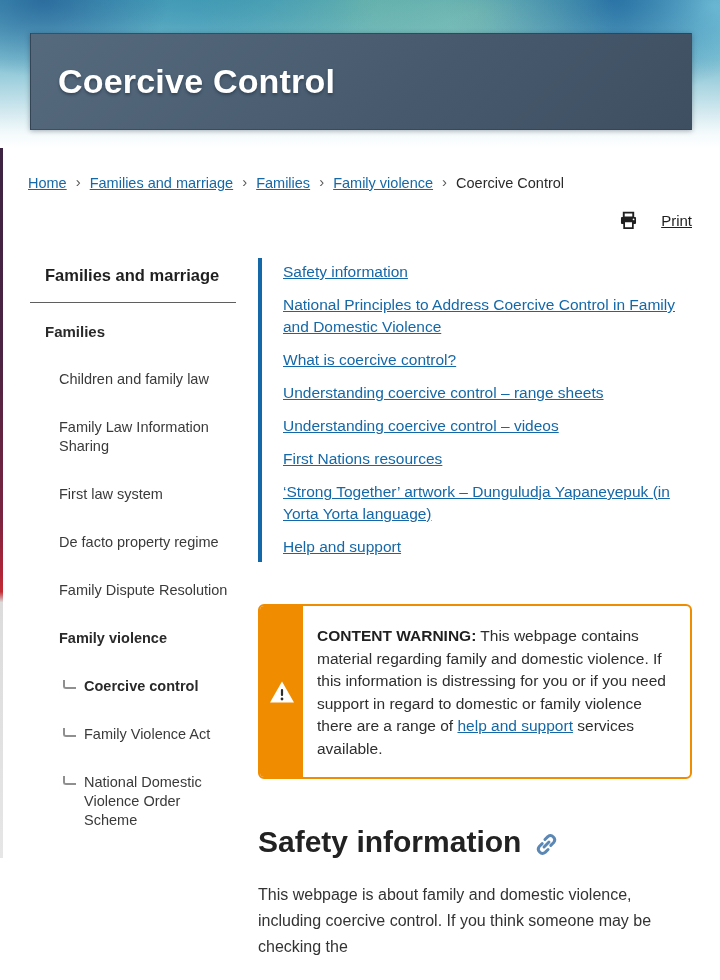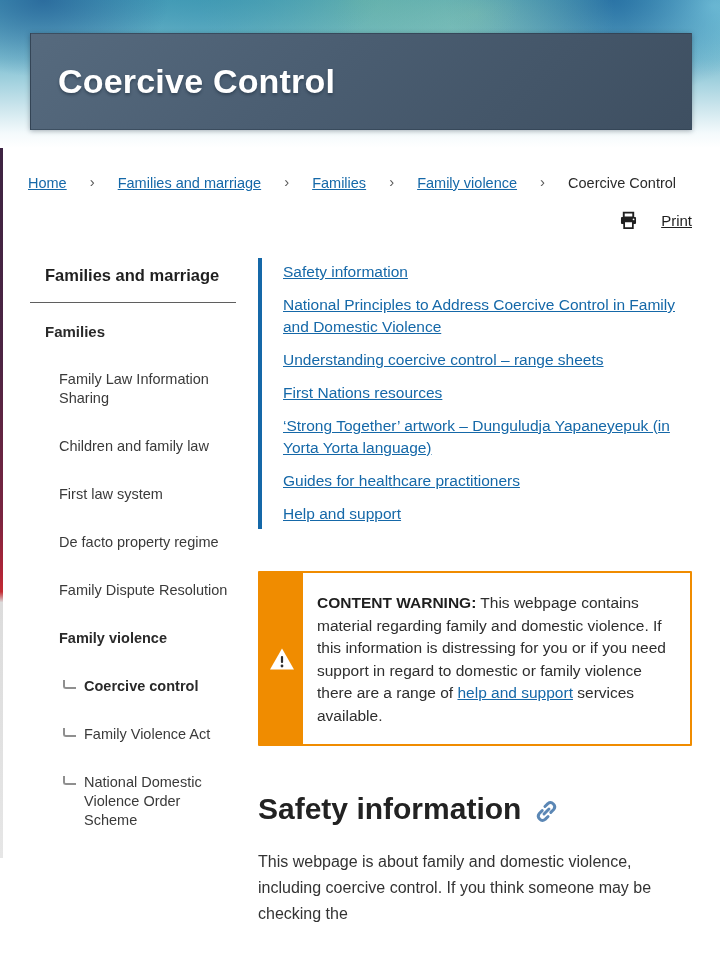--- a/index.html
+++ b/index.html
@@ -52,21 +52,21 @@
     background: linear-gradient(180deg,
       #3d2342 0%, #4d2443 30%, #7a2440 52%, #b02437 60%,
       #c32b33 62.5%, #dcdcdc 64%, #e6e6e6 100%);
   }
 
   
   .breadcrumb {
     margin: 26px 28px 0 28px;
     display: flex;
     align-items: center;
-    gap: 23px;
+    gap: 9px;
     font-size: 14.5px;
     white-space: nowrap;
   }
   .breadcrumb a {
     color: #1568a8;
     text-decoration: underline;
     cursor: pointer;
   }
   .breadcrumb .crumb-sep {
     color: #5a5a5a;
@@ -154,21 +154,21 @@
     line-height: 22px;
     text-decoration: underline;
     cursor: pointer;
   }
 
   
   .warning-box {
     margin-top: 42px;
     display: flex;
     border: 2px solid #f08c00;
-    border-radius: 1px;
+    border-radius: 6px;
     overflow: hidden;
     background: #ffffff;
   }
   .warning-side {
     flex: 0 0 43px;
     background: #f08c00;
     display: flex;
     align-items: center;
     justify-content: center;
   }
@@ -240,22 +240,22 @@
   </a>
 </div>
 
 <div class="content">
 
   <aside class="sidebar">
     <h2 class="sidebar-heading">Families and marriage</h2>
     <hr class="sidebar-divider">
     <ul class="sidebar-nav">
       <li class="lvl1">Families</li>
+      <li class="lvl2">Children and family law</li>
       <li class="lvl2">Family Law Information Sharing</li>
-      <li class="lvl2">Children and family law</li>
       <li class="lvl2">First law system</li>
       <li class="lvl2">De facto property regime</li>
       <li class="lvl2">Family Dispute Resolution</li>
       <li class="lvl2 bold">Family violence</li>
       <li class="lvl3 bold">
         <span class="tree-icon"></span><span>Coercive control</span>
       </li>
       <li class="lvl3">
         <span class="tree-icon"></span><span>Family Violence Act</span>
       </li>
@@ -263,24 +263,25 @@
         <span class="tree-icon"></span><span>National Domestic Violence Order Scheme</span>
       </li>
     </ul>
   </aside>
 
   <main class="main">
 
     <ul class="toc">
       <li><a>Safety information</a></li>
       <li><a>National Principles to Address Coercive Control in Family and Domestic Violence</a></li>
+      <li><a>What is coercive control?</a></li>
       <li><a>Understanding coercive control – range sheets</a></li>
+      <li><a>Understanding coercive control – videos</a></li>
       <li><a>First Nations resources</a></li>
       <li><a>‘Strong Together’ artwork – Dunguludja Yapaneyepuk (in Yorta Yorta language)</a></li>
-      <li><a>Guides for healthcare practitioners</a></li>
       <li><a>Help and support</a></li>
     </ul>
 
     <div class="warning-box">
       <div class="warning-side">
         <span style="display:inline-flex;">
           <svg width="26" height="24" viewBox="0 0 26 24" aria-hidden="true">
             <path d="M13 1.5 L25 22.5 H1 Z" fill="#ffffff"></path>
             <rect x="11.9" y="9" width="2.2" height="7" rx="1" fill="#2e2e2e"></rect>
             <circle cx="13" cy="19" r="1.4" fill="#2e2e2e"></circle>

